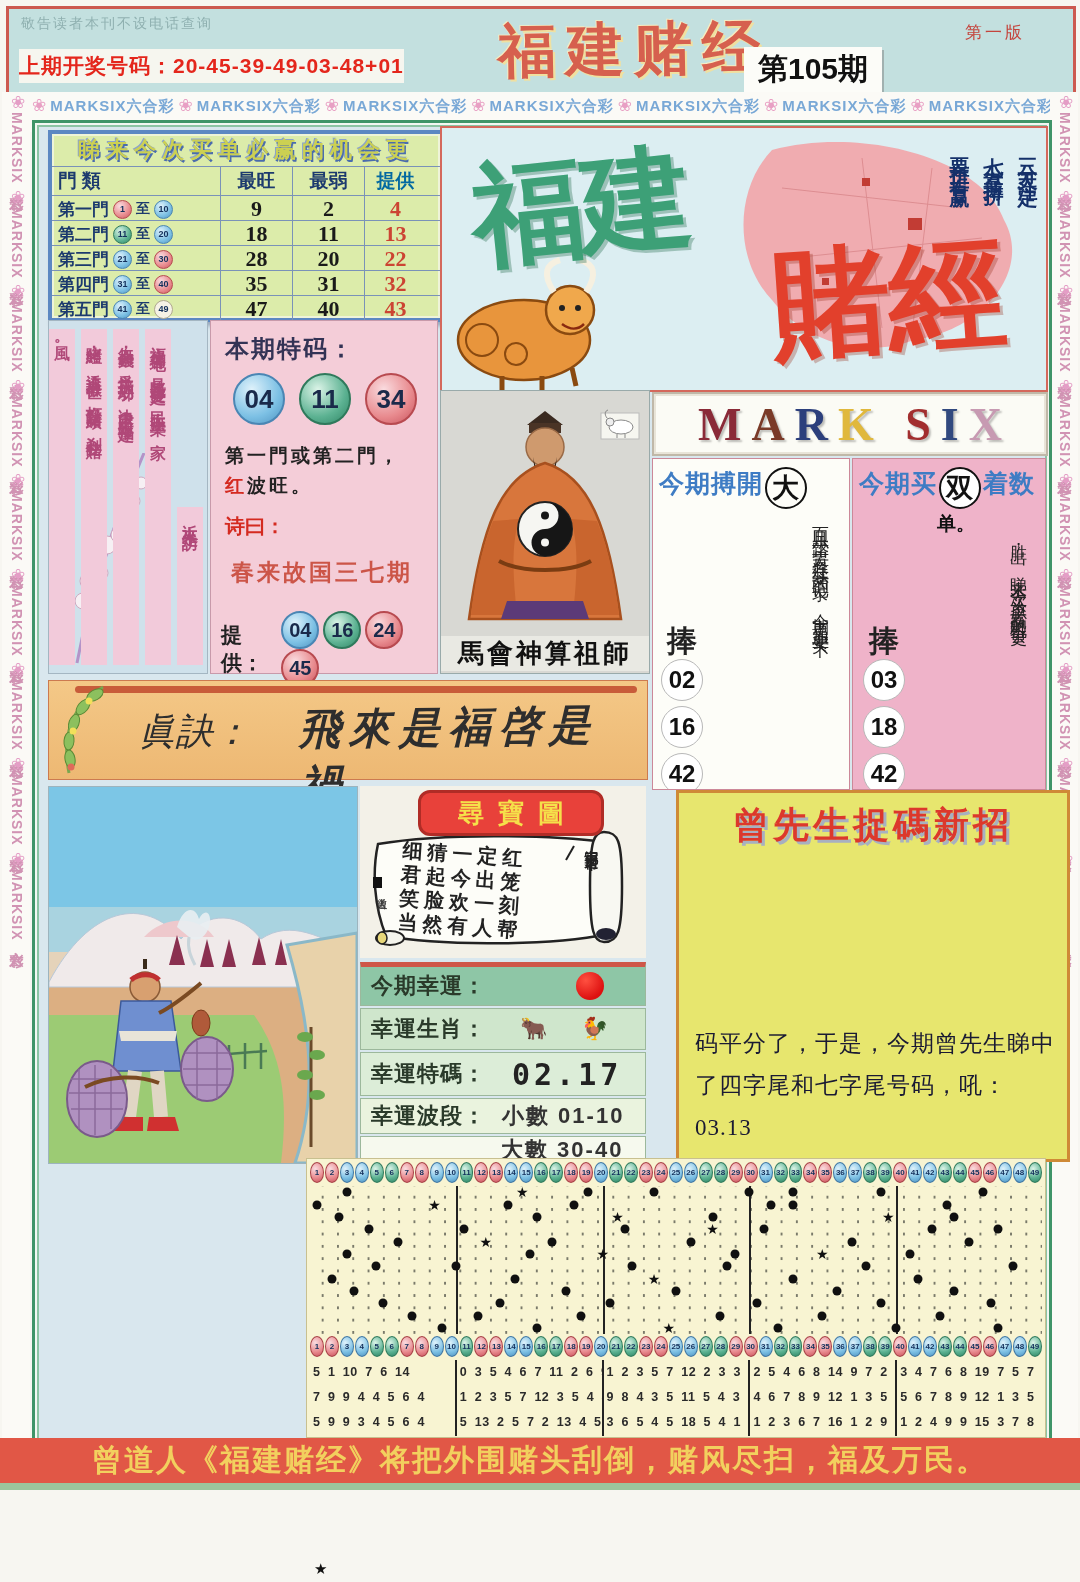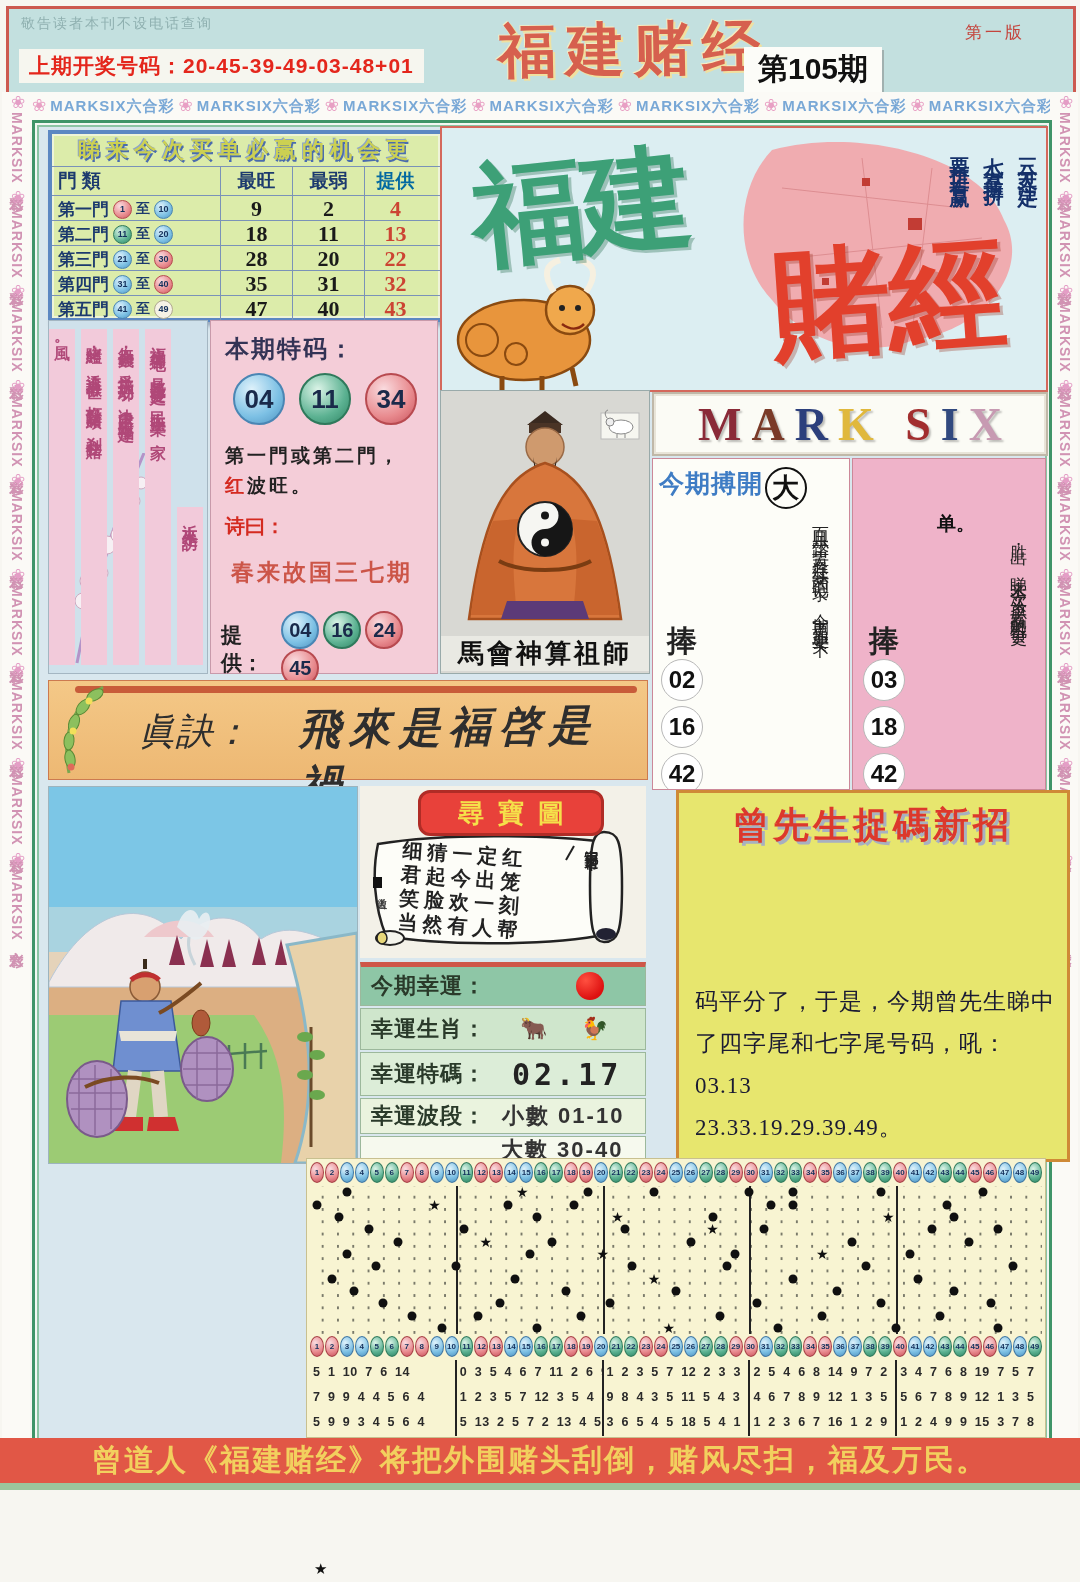--- a/index.html
+++ b/index.html
@@ -2,21 +2,21 @@
 <html><head>
 <meta charset="utf-8">
 <style>
   html,body{margin:0;padding:0;background:#e8e6e0;font-family:"Liberation Sans",sans-serif;}
   #page{position:relative;width:1080px;height:1582px;background:#f7f6f1;overflow:hidden;margin:0 auto;}
   .abs{position:absolute;}
 
   
   #header{left:6px;top:6px;width:1064px;height:84px;background:#c3e0df;border:3px solid #cc5950;}
   #disclaimer{left:12px;top:6px;font-size:14px;color:#8fb0b0;letter-spacing:2px;}
-  #last-draw{left:10px;top:40px;background:#f6f6ef;padding:3px 10px;font-weight:bold;font-size:21px;color:#e4261c;letter-spacing:1px;}
+  #last-draw{left:10px;top:40px;background:#f6f6ef;padding:3px 0;font-weight:bold;font-size:21px;color:#e4261c;letter-spacing:1px;}
   #masthead{left:410px;top:2px;width:430px;text-align:center;font-family:"Liberation Serif",serif;font-weight:900;font-size:58px;color:#d6604e;letter-spacing:10px;text-shadow:2px 2px 0 #f0e0a0,-1px -1px 0 #f7ecc0;transform:rotate(-1deg);}
   #issue-box{left:735px;top:38px;background:#fcfcf8;box-shadow:2px 3px 0 rgba(120,120,120,.45);padding:2px 14px;font-weight:900;font-size:30px;color:#111;}
   #edition{right:48px;top:12px;font-size:17px;color:#c4443c;letter-spacing:3px;}
 
   
   .strip{overflow:hidden;white-space:nowrap;background:#fbfaf6;}
   #strip-top{left:30px;top:92px;width:1020px;height:40px;font-size:15px;line-height:28px;}
   #strip-left{left:2px;top:92px;width:28px;height:1364px;writing-mode:vertical-rl;font-size:14px;line-height:26px;}
   #strip-right{left:1050px;top:92px;width:28px;height:1364px;writing-mode:vertical-rl;font-size:14px;line-height:26px;}
   #strip-top .strip-word{color:#79a8d6;}
@@ -370,20 +370,25 @@
     <div id="big-body" class="abs v-body">而且小路一贯有连续开的记录，今期更加要买下。</div>
     <div id="big-offer" class="abs offer-ch">捧</div>
     <div id="big-numbers" class="abs num-col">
         <div class="num-circle">02</div>
         <div class="num-circle">16</div>
         <div class="num-circle">42</div>
       </div>
   </div>
 
   <div id="col-dbl" class="abs tip-col">
+    <div class="abs tip-head">
+      <span>今期买</span>
+      <span class="circle-ch">双</span>
+      <span>着数</span>
+    </div>
     <div id="dbl-sub" class="abs">单。</div>
     <div id="dbl-body" class="abs v-body">胜出，睇来今次买单必赢的机会更</div>
     <div id="dbl-offer" class="abs offer-ch">捧</div>
     <div id="dbl-numbers" class="abs num-col">
         <div class="num-circle">03</div>
         <div class="num-circle">18</div>
         <div class="num-circle">42</div>
       </div>
   </div>
 
@@ -498,21 +503,20 @@
     <div id="lucky-r5" class="lucky-row">
       <span class="lucky-val">大數 30-40</span>
     </div>
   </div>
 
   <div id="zeng" class="abs">
     <div id="zeng-title" class="abs">曾先生捉碼新招</div>
     <div id="zeng-body" class="abs">
       <div>码平分了，于是，今期曾先生睇中</div>
       <div>了四字尾和七字尾号码，吼：03.13</div>
-      <div>23.33.19.29.39.49。</div>
     </div>
   </div>
 
   <div id="chart" class="abs">
     <div id="strip-a" class="ball-strip">
         <span class="strip-ball red">1</span>
         <span class="strip-ball red">2</span>
         <span class="strip-ball blue">3</span>
         <span class="strip-ball blue">4</span>
         <span class="strip-ball green">5</span>

